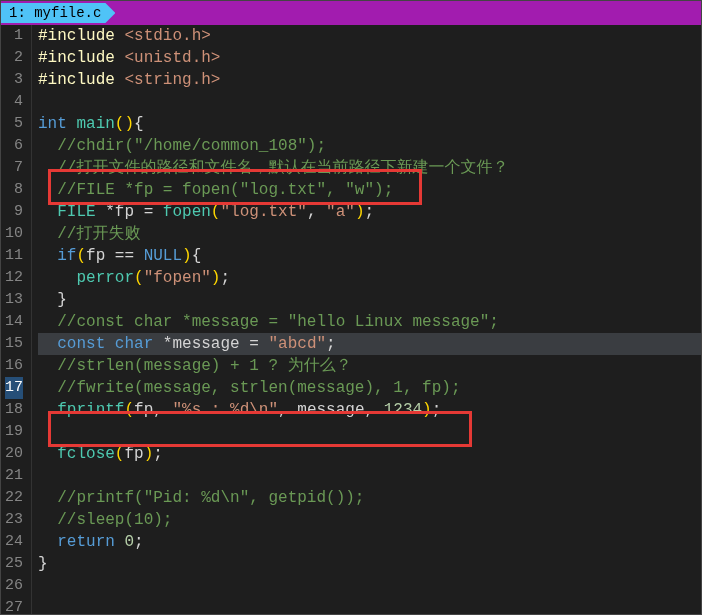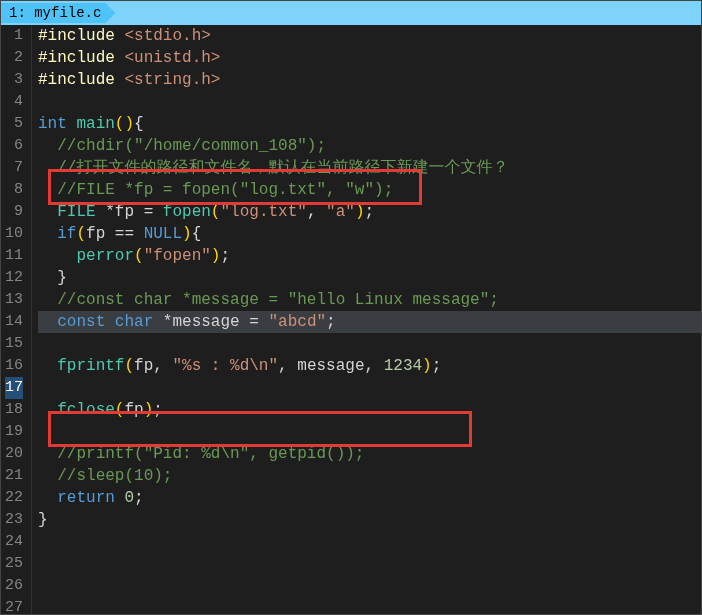--- a/index.html
+++ b/index.html
@@ -6,21 +6,21 @@
   body {
     background: #1e1e1e;
     font-family: Consolas, 'Courier New', monospace;
     font-size: 16px;
     width: 702px;
     height: 615px;
     overflow: hidden;
     border: 1px solid #444;
   }
   .tab-bar {
-    background: #7dd3fc;
+    background: #a21caf;
     height: 24px;
     display: flex;
     align-items: center;
   }
   .tab {
     background: #4fc3f7;
     color: #000;
     padding: 2px 14px 2px 8px;
     font-size: 14px;
     height: 20px;
@@ -125,26 +125,28 @@
   <div class="code" id="code">
       <div class="line"><span class="tk-include-kw">#include </span><span class="tk-header">&lt;stdio.h&gt;</span></div>
       <div class="line"><span class="tk-include-kw">#include </span><span class="tk-header">&lt;unistd.h&gt;</span></div>
       <div class="line"><span class="tk-include-kw">#include </span><span class="tk-header">&lt;string.h&gt;</span></div>
       <div class="line">&nbsp;</div>
       <div class="line"><span class="tk-keyword">int </span><span class="tk-func">main</span><span class="tk-paren">()</span><span class="tk-punc">{</span></div>
       <div class="line"><span>  </span><span class="tk-comment">//chdir("/home/common_108");</span></div>
       <div class="line"><span>  </span><span class="tk-comment">//打开文件的路径和文件名，默认在当前路径下新建一个文件？</span></div>
       <div class="line"><span>  </span><span class="tk-comment">//FILE *fp = fopen("log.txt", "w");</span></div>
       <div class="line"><span>  </span><span class="tk-type">FILE </span><span class="tk-var">*fp </span><span class="tk-op">= </span><span class="tk-func">fopen</span><span class="tk-paren">(</span><span class="tk-string">"log.txt"</span><span class="tk-punc">, </span><span class="tk-string">"a"</span><span class="tk-paren">)</span><span class="tk-punc">;</span></div>
+      <div class="line"><span>  </span><span class="tk-comment">//打开失败</span></div>
       <div class="line"><span>  </span><span class="tk-keyword">if</span><span class="tk-paren">(</span><span class="tk-var">fp </span><span class="tk-op">== </span><span class="tk-const">NULL</span><span class="tk-paren">)</span><span class="tk-punc">{</span></div>
       <div class="line"><span>    </span><span class="tk-func">perror</span><span class="tk-paren">(</span><span class="tk-string">"fopen"</span><span class="tk-paren">)</span><span class="tk-punc">;</span></div>
       <div class="line"><span>  </span><span class="tk-punc">}</span></div>
       <div class="line"><span>  </span><span class="tk-comment">//const char *message = "hello Linux message";</span></div>
       <div class="line current"><span>  </span><span class="tk-keyword">const </span><span class="tk-keyword">char </span><span class="tk-var">*message </span><span class="tk-op">= </span><span class="tk-string">"abcd"</span><span class="tk-punc">;</span></div>
-      <div class="line"><span>  </span></div>
+      <div class="line"><span>  </span><span class="tk-comment">//strlen(message) + 1 ? 为什么？</span></div>
+      <div class="line"><span>  </span><span class="tk-comment">//fwrite(message, strlen(message), 1, fp);</span></div>
       <div class="line"><span>  </span><span class="tk-func">fprintf</span><span class="tk-paren">(</span><span class="tk-var">fp</span><span class="tk-punc">, </span><span class="tk-string">"%s : %d\n"</span><span class="tk-punc">, </span><span class="tk-var">message</span><span class="tk-punc">, </span><span class="tk-num">1234</span><span class="tk-paren">)</span><span class="tk-punc">;</span></div>
       <div class="line">&nbsp;</div>
       <div class="line"><span>  </span><span class="tk-func">fclose</span><span class="tk-paren">(</span><span class="tk-var">fp</span><span class="tk-paren">)</span><span class="tk-punc">;</span></div>
       <div class="line">&nbsp;</div>
       <div class="line"><span>  </span><span class="tk-comment">//printf("Pid: %d\n", getpid());</span></div>
       <div class="line"><span>  </span><span class="tk-comment">//sleep(10);</span></div>
       <div class="line"><span>  </span><span class="tk-keyword">return </span><span class="tk-num">0</span><span class="tk-punc">;</span></div>
       <div class="line"><span class="tk-punc">}</span></div>
     </div>
 </div>

